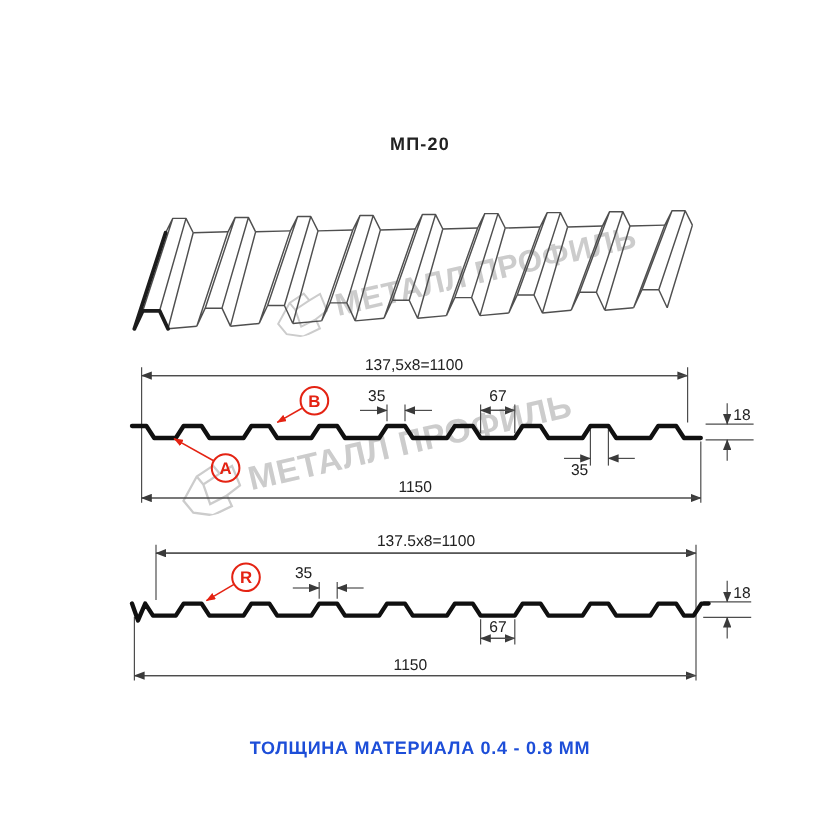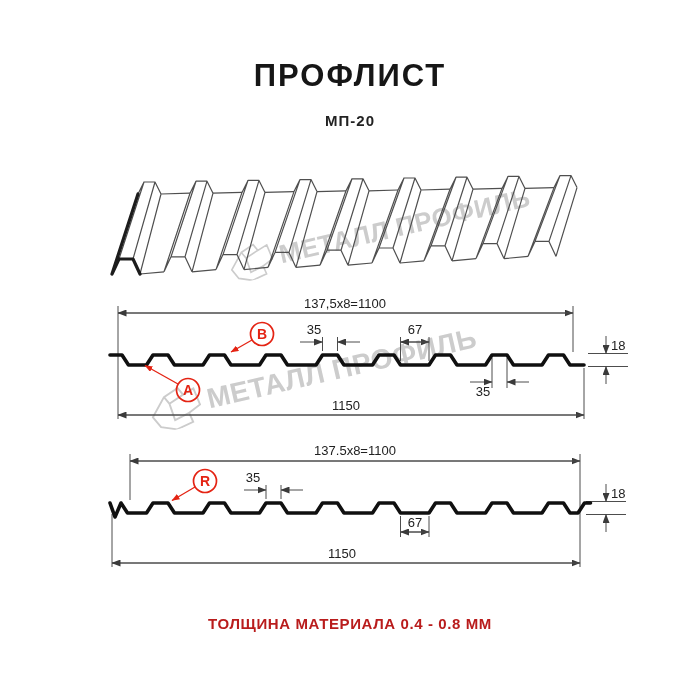--- a/index.html
+++ b/index.html
@@ -3,21 +3,21 @@
 <meta charset="utf-8">
 <style>
   html,body{margin:0;padding:0;background:#fff;}
   .page{position:relative;width:700px;height:700px;background:#ffffff;overflow:hidden;
         font-family:"Liberation Sans",sans-serif;}
   .title{position:absolute;top:58px;left:0;width:100%;text-align:center;
          font-size:31px;font-weight:800;letter-spacing:2px;color:#161616;z-index:2;}
   .subtitle{position:absolute;top:102px;left:0;width:100%;text-align:center;
             font-size:15px;font-weight:700;letter-spacing:1px;color:#222;z-index:2;margin-top:10px;}
   .caption{position:absolute;top:615px;left:0;width:100%;text-align:center;
-           font-size:15px;font-weight:600;letter-spacing:.6px;color:#b91c1c;z-index:2;}
+           font-size:15px;font-weight:600;letter-spacing:.6px;color:#1d4ed8;z-index:2;}
   .wm{position:absolute;display:flex;align-items:center;gap:7px;z-index:0;
       transform:rotate(-13deg);transform-origin:left center;color:#cccccc;}
   .wm .wm-text{font-weight:700;white-space:nowrap;letter-spacing:.5px;}
   #wm1{left:226px;top:248px;}
   #wm1 .wm-text{font-size:26px;}
   #wm2{left:146px;top:392px;}
   #wm2 .wm-text{font-size:28px;}
   svg.layer{position:absolute;z-index:1;overflow:visible;}
   #sheet3d{left:110px;top:170px;}
   #sec1{left:85px;top:292px;}
@@ -47,21 +47,20 @@
     </svg>
     <span class="wm-text">МЕТАЛЛ ПРОФИЛЬ</span>
   </div>
   <div class="wm" id="wm2">
     <svg width="56" height="44" viewBox="0 0 58 46">
       <path d="M6,28 L22,10 L38,4 L42,12 L54,8 L57,26 L44,32 L46,42 L28,46 L12,40 Z M22,10 L26,18 L42,12 M44,32 L28,36 L26,18" fill="none" stroke="#cccccc" stroke-width="2"></path>
     </svg>
     <span class="wm-text">МЕТАЛЛ ПРОФИЛЬ</span>
   </div>
 
-  <div class="title">ПРОФЛИСТ</div>
   <div class="subtitle">МП-20</div>
 
   <svg id="sheet3d" class="layer" width="480" height="125" viewBox="0 0 480 125">
       <path fill="none" stroke="#4f4f4f" stroke-width="1.2" stroke-linejoin="round" d="M2,104 L9,89 L23,89 L30,104 M28,24 L34,12 L45,12 L51,24 M2,104 L28,24 M9,89 L34,12 M23,89 L45,12 M30,104 L51,24"></path>
       <path fill="none" stroke="#4f4f4f" stroke-width="1.2" stroke-linejoin="round" d="M30,104 L54,101.8 M51,24 L80,23.2"></path>
       <path d="M2,104 L9,89 L23,89 L30,104 M2,104 L28,24" fill="none" stroke="#1c1c1c" stroke-width="3.2" stroke-linejoin="round" stroke-linecap="round"></path>
       <path fill="none" stroke="#4f4f4f" stroke-width="1.2" stroke-linejoin="round" d="M54,101.8 L61,86.8 L75,86.8 L82,101.8 M80,23.2 L86,11.2 L97,11.2 L103,23.2 M54,101.8 L80,23.2 M61,86.8 L86,11.2 M75,86.8 L97,11.2 M82,101.8 L103,23.2"></path>
       <path fill="none" stroke="#4f4f4f" stroke-width="1.2" stroke-linejoin="round" d="M82,101.8 L106,99.6 M103,23.2 L132,22.4"></path>
       <path fill="none" stroke="#4f4f4f" stroke-width="1.2" stroke-linejoin="round" d="M106,99.6 L113,84.6 L127,84.6 L134,99.6 M132,22.4 L138,10.399999999999999 L149,10.399999999999999 L155,22.4 M106,99.6 L132,22.4 M113,84.6 L138,10.399999999999999 M127,84.6 L149,10.399999999999999 M134,99.6 L155,22.4"></path>
       <path fill="none" stroke="#4f4f4f" stroke-width="1.2" stroke-linejoin="round" d="M134,99.6 L158,97.39999999999999 M155,22.4 L184,21.599999999999998"></path>

